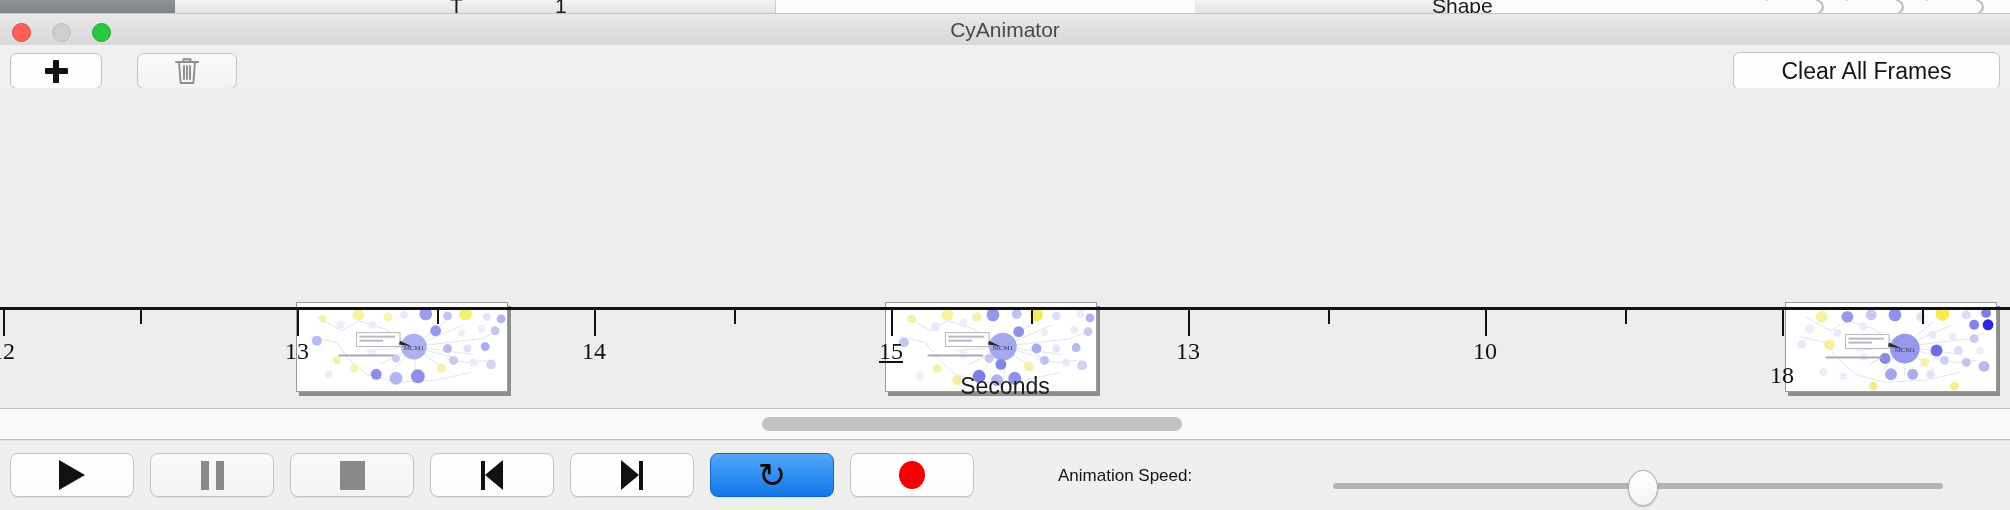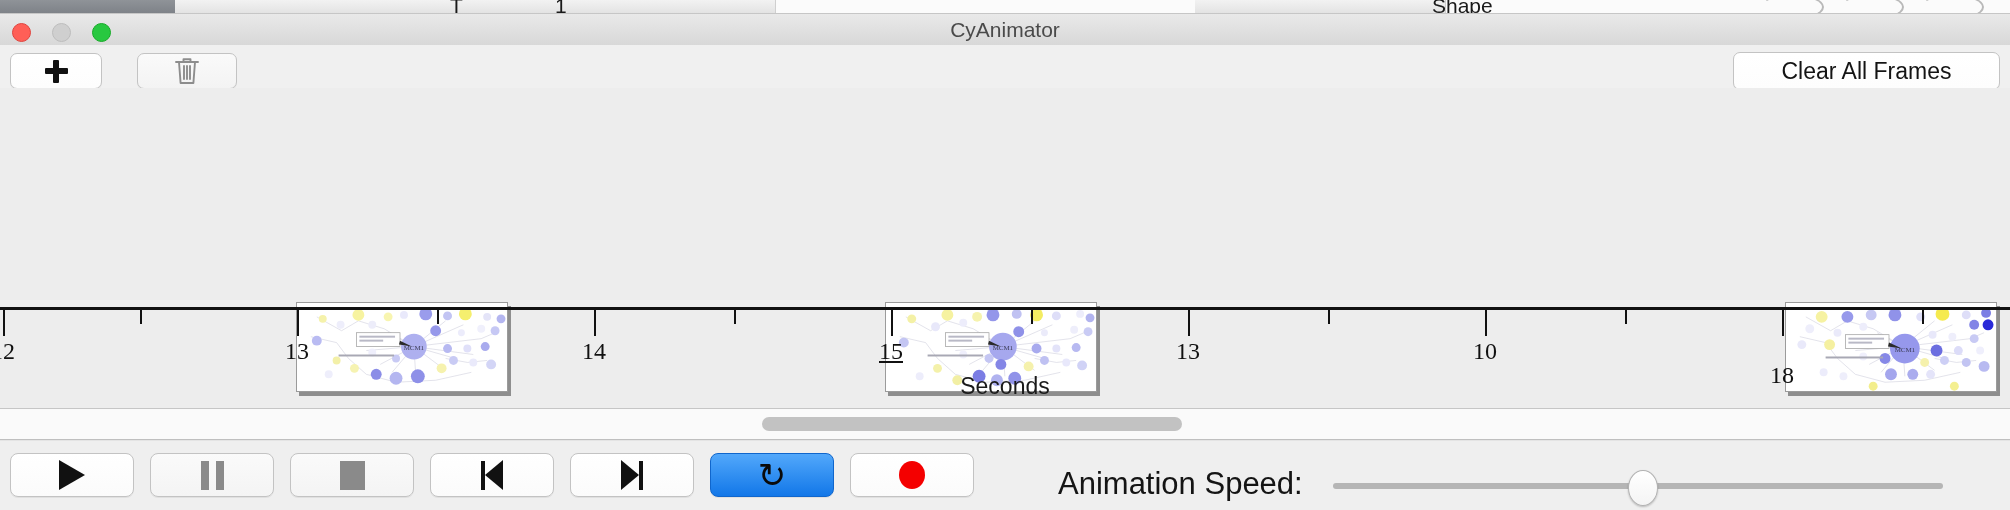--- a/index.html
+++ b/index.html
@@ -181,21 +181,21 @@
   .gl-prev i.bar, .gl-next i.bar { display: block; width: 4px; height: 29px; background: #111; }
   .gl-prev i.tri { display: block; width: 0; height: 0; border-right: 18px solid #111;
                    border-top: 15px solid transparent; border-bottom: 15px solid transparent; }
   .gl-next i.tri { display: block; width: 0; height: 0; border-left: 18px solid #111;
                    border-top: 15px solid transparent; border-bottom: 15px solid transparent; }
   .gl-loop { font-size: 34px; color: #0a0a0a; line-height: 1; font-weight: 500; }
   .gl-rec { width: 26px; height: 28px; border-radius: 50%; background: #f40000; }
 
   .speed-label {
     position: absolute; left: 1058px; top: 25px;
-    font-size: 31px; color: #141414; white-space: nowrap;
+    font-size: 17px; color: #141414; white-space: nowrap;
   }
   .slider {
     position: absolute; left: 1333px; top: 42px; width: 610px; height: 6px;
     background: #b5b5b5; border-radius: 3px;
   }
   .slider-knob {
     position: absolute; left: 1628px; top: 29px; width: 28px; height: 34px;
     background: linear-gradient(#ffffff, #f4f4f4);
     border: 1px solid #b1b1b1; border-radius: 50%;
     box-shadow: 0 1px 2px rgba(0,0,0,0.22);

